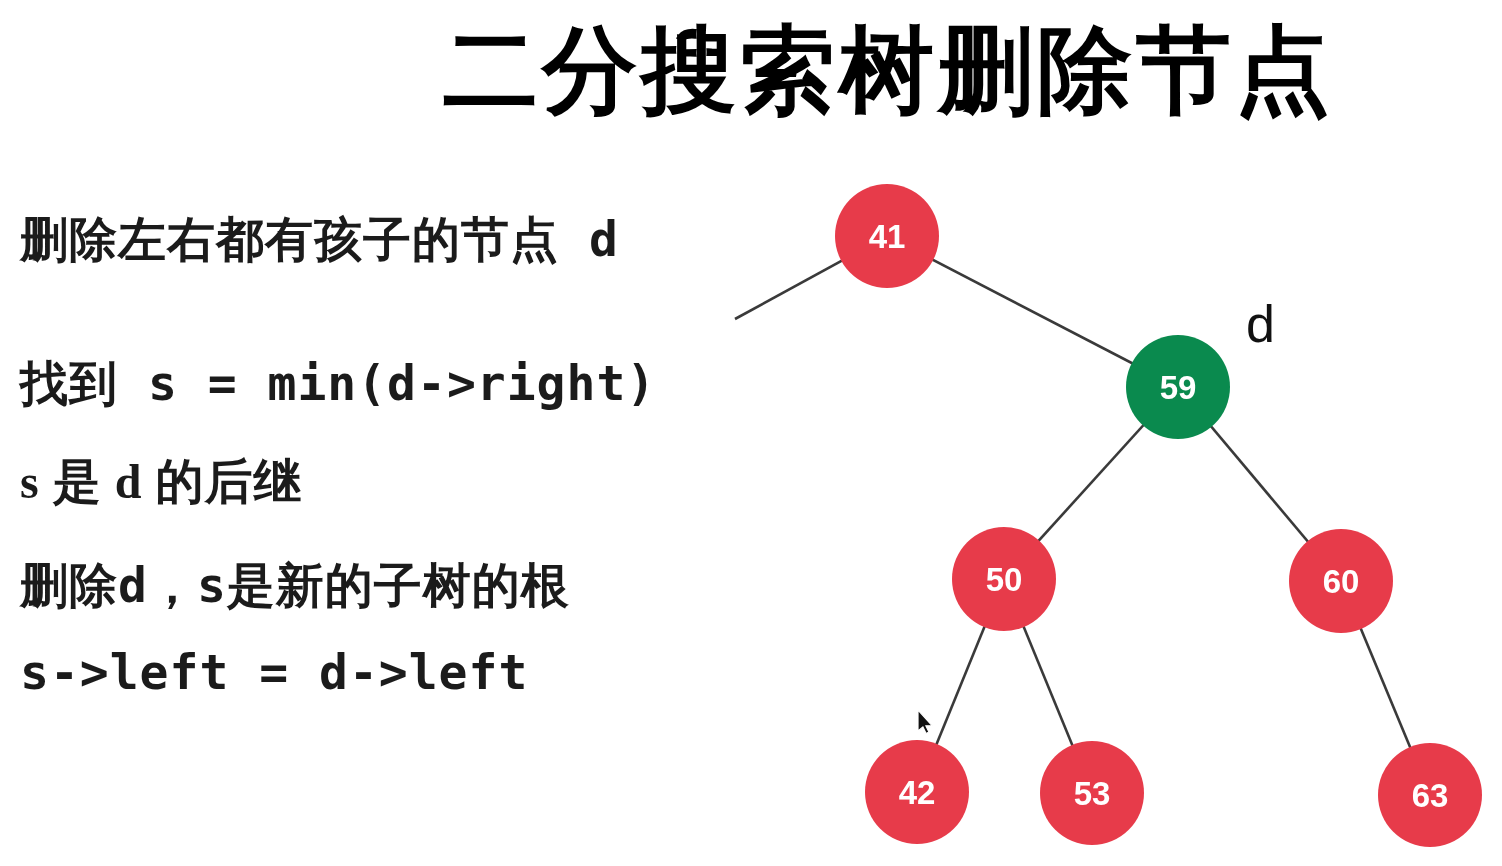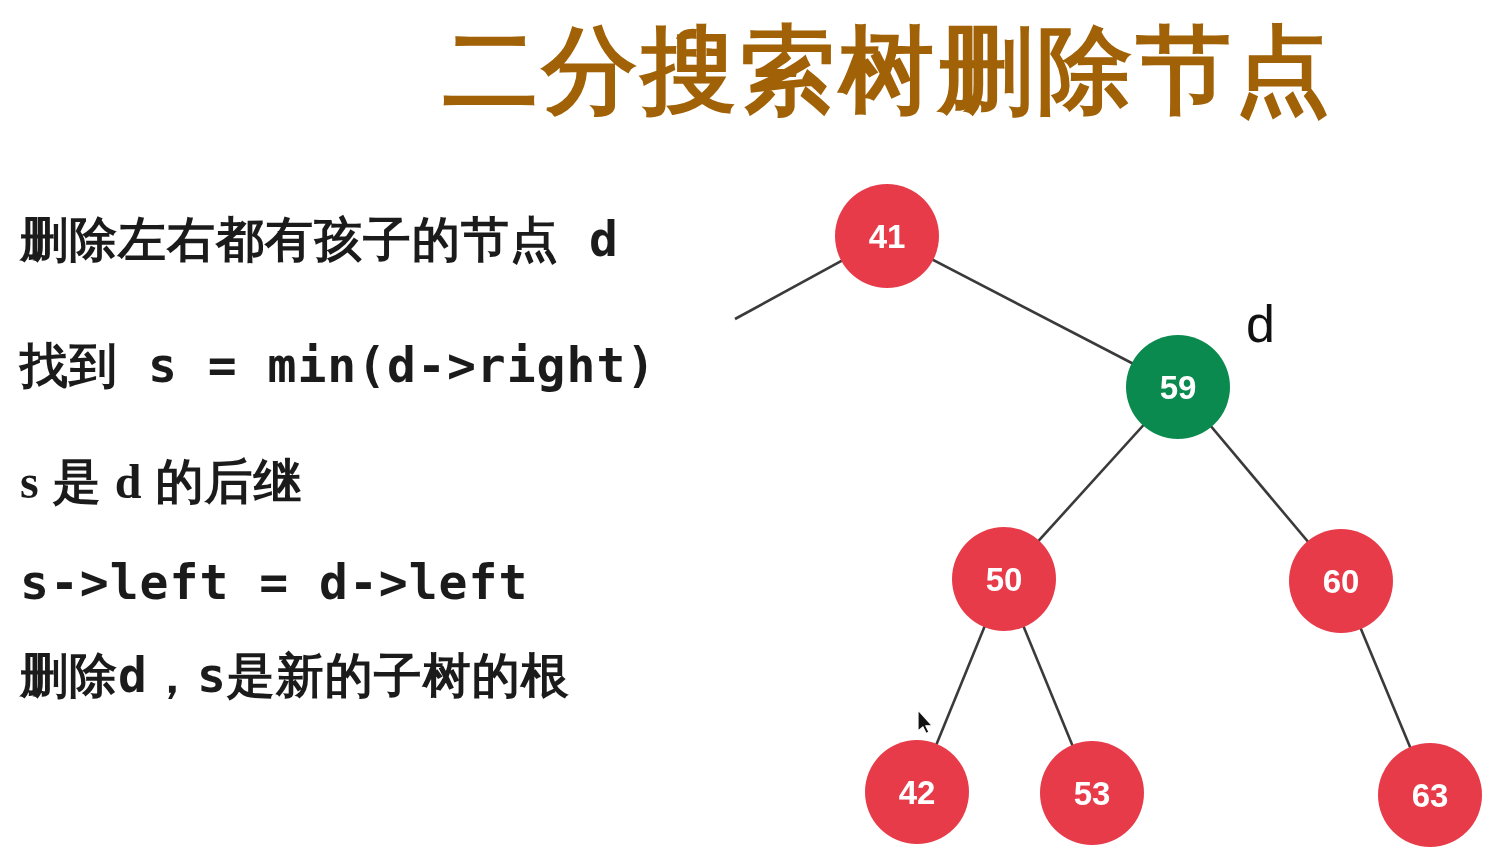--- a/index.html
+++ b/index.html
@@ -12,40 +12,40 @@
     font-size:95px;font-weight:700;letter-spacing:4px;white-space:nowrap;
     font-family:"Liberation Sans", sans-serif;
   }
   .notes{position:absolute;top:0;left:0;width:830px;height:866px;}
   .note{
     position:absolute;left:20px;white-space:nowrap;
     font-family:"DejaVu Sans Mono","Liberation Mono",monospace, sans-serif;
     font-size:48px;font-weight:700;color:#1b1b1b;letter-spacing:1px;
   }
   .note:nth-child(1){top:208px;}
-  .note:nth-child(2){top:334px;}
+  .note:nth-child(2){top:352px;}
   .note:nth-child(3){top:450px;font-family:Liberation Serif, serif;}
   .note:nth-child(4){top:554px;}
   .note:nth-child(5){top:644px;}
   .note:nth-child(6){top:748px;}
   .tree{position:absolute;top:0;left:0;width:1502px;height:866px;}
 </style>
 </head>
 <body>
 
 <div class="page">
 
-  <h1 class="title" style="color: #a16207;">二分搜索树删除节点</h1>
+  <h1 class="title" style="color: #000000;">二分搜索树删除节点</h1>
 
   <div class="notes">
     <div class="note">删除左右都有孩子的节点 d</div>
     <div class="note">找到 s = min(d-&gt;right)</div>
     <div class="note">s 是 d 的后继</div>
+    <div class="note">删除d，s是新的子树的根</div>
     <div class="note">s-&gt;left = d-&gt;left</div>
-    <div class="note">删除d，s是新的子树的根</div>
   </div>
 
   <svg class="tree" viewBox="0 0 1502 866" xmlns="http://www.w3.org/2000/svg">
       <line x1="887" y1="236" x2="735" y2="319" stroke="#3a3a3a" stroke-width="2.6"></line>
       <line x1="887" y1="236" x2="1178" y2="387" stroke="#3a3a3a" stroke-width="2.6"></line>
       <line x1="1178" y1="387" x2="1004" y2="579" stroke="#3a3a3a" stroke-width="2.6"></line>
       <line x1="1178" y1="387" x2="1341" y2="581" stroke="#3a3a3a" stroke-width="2.6"></line>
       <line x1="1004" y1="579" x2="917" y2="792" stroke="#3a3a3a" stroke-width="2.6"></line>
       <line x1="1004" y1="579" x2="1092" y2="793" stroke="#3a3a3a" stroke-width="2.6"></line>
       <line x1="1341" y1="581" x2="1430" y2="795" stroke="#3a3a3a" stroke-width="2.6"></line>

